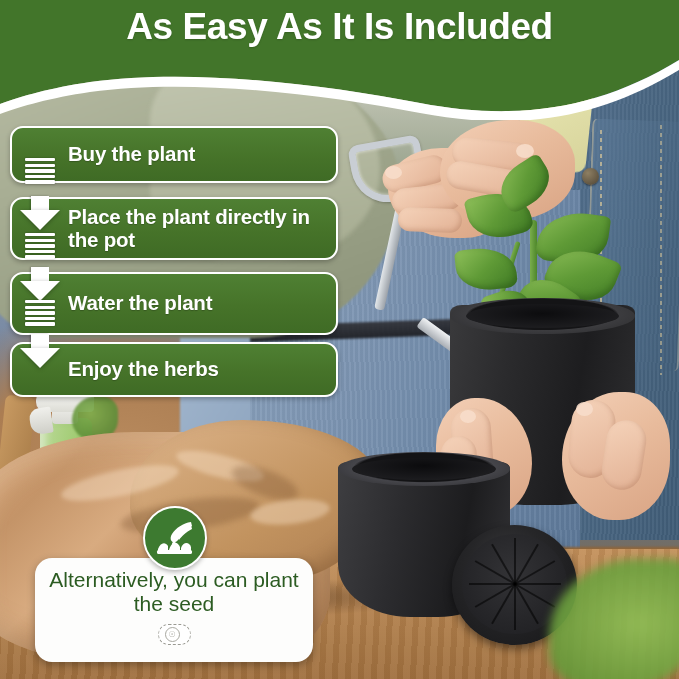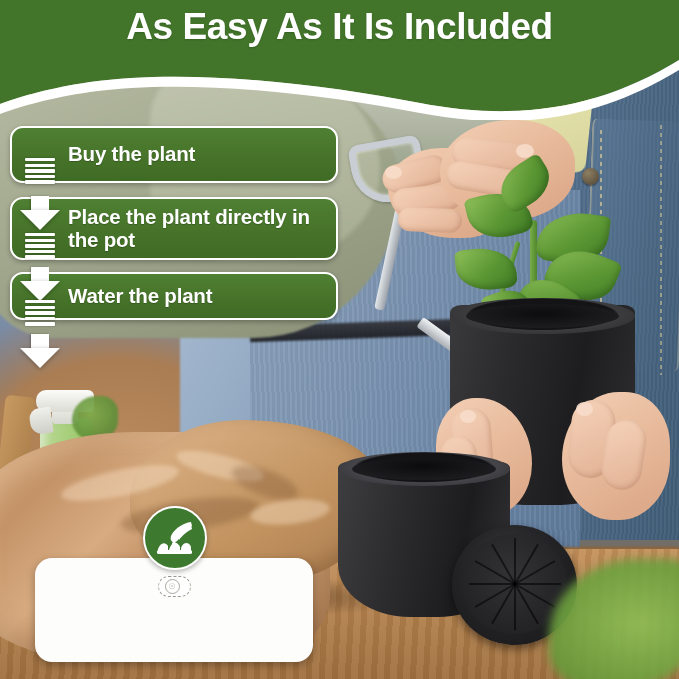--- a/index.html
+++ b/index.html
@@ -512,24 +512,27 @@
   </div>
 
   <div class="step" style="top:197px; height:63px;">
     <span class="step-label">Place the plant directly in the pot</span>
   </div>
 
   <div class="step" style="top:126px; height:57px;">
     <span class="step-label">Buy the plant</span>
   </div>
 
-  <div class="step" style="top:272px; height:48px;">
+  <div class="step" style="top:272px; height:63px;">
     <span class="step-label">Water the plant</span>
   </div>
 
+  <div class="step" style="top:342px; height:55px;">
+    <span class="step-label">Enjoy the herbs</span>
+  </div>
 
   <div class="connector" style="top:158px;">
     <div class="dash-bars">
       <i></i>
         <i></i>
         <i></i>
         <i></i>
         <i></i>
     </div>
     <div style="height:12px;"></div>
@@ -578,18 +581,19 @@
       <rect x="4" y="34" width="35" height="4" rx="1.6" fill="#ffffff"></rect>
 
       <path d="M38,6 C30,7 23,12 19,18 C17.5,20.5 17,23 18.5,25 C20,27 23,26.5 25,24 C29,19 34,13 39,10 Z" fill="#ffffff"></path>
       <path d="M24,20 C26,18 31,13 38,9 L39,13 C33,16 28,21 26,24 Z" fill="#ffffff"></path>
 
       <ellipse cx="21" cy="28.5" rx="2" ry="2.8" fill="#ffffff"></ellipse>
     </svg>
   </div>
 
   <div class="alt-card">
+    <div class="alt-text">Alternatively, you can plant the seed</div>
     <div class="alt-note">
       <span class="alt-note-icon">☉</span>
     </div>
   </div>
 
 </div>
 
 </body></html>

